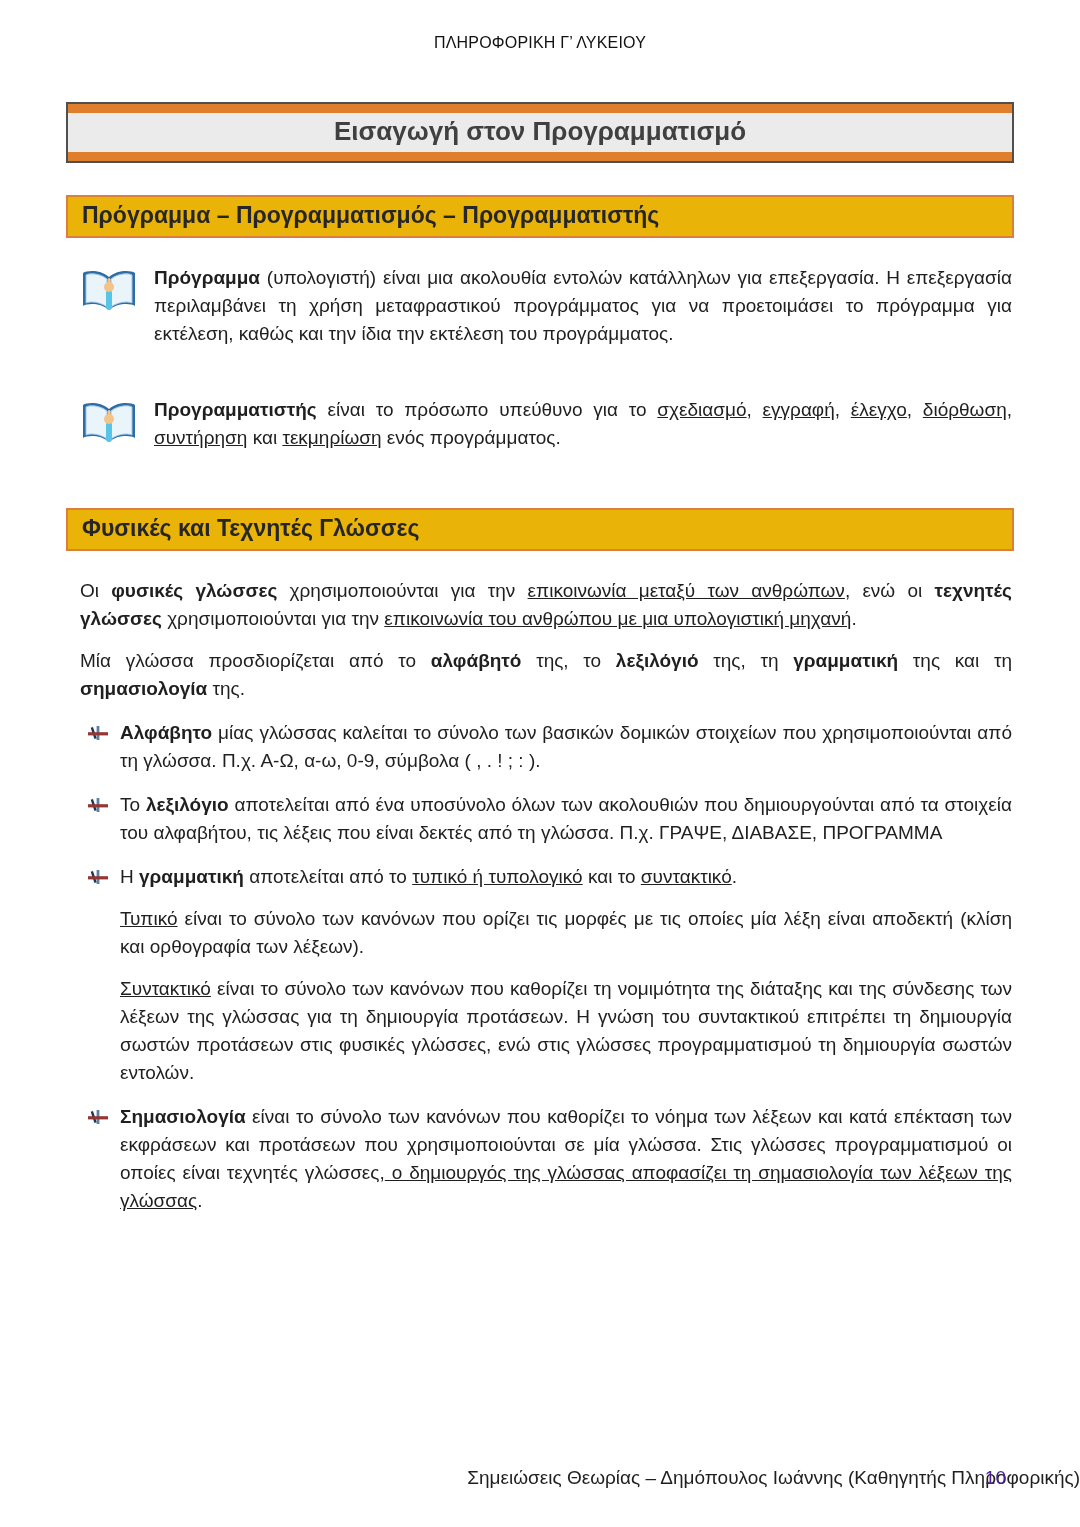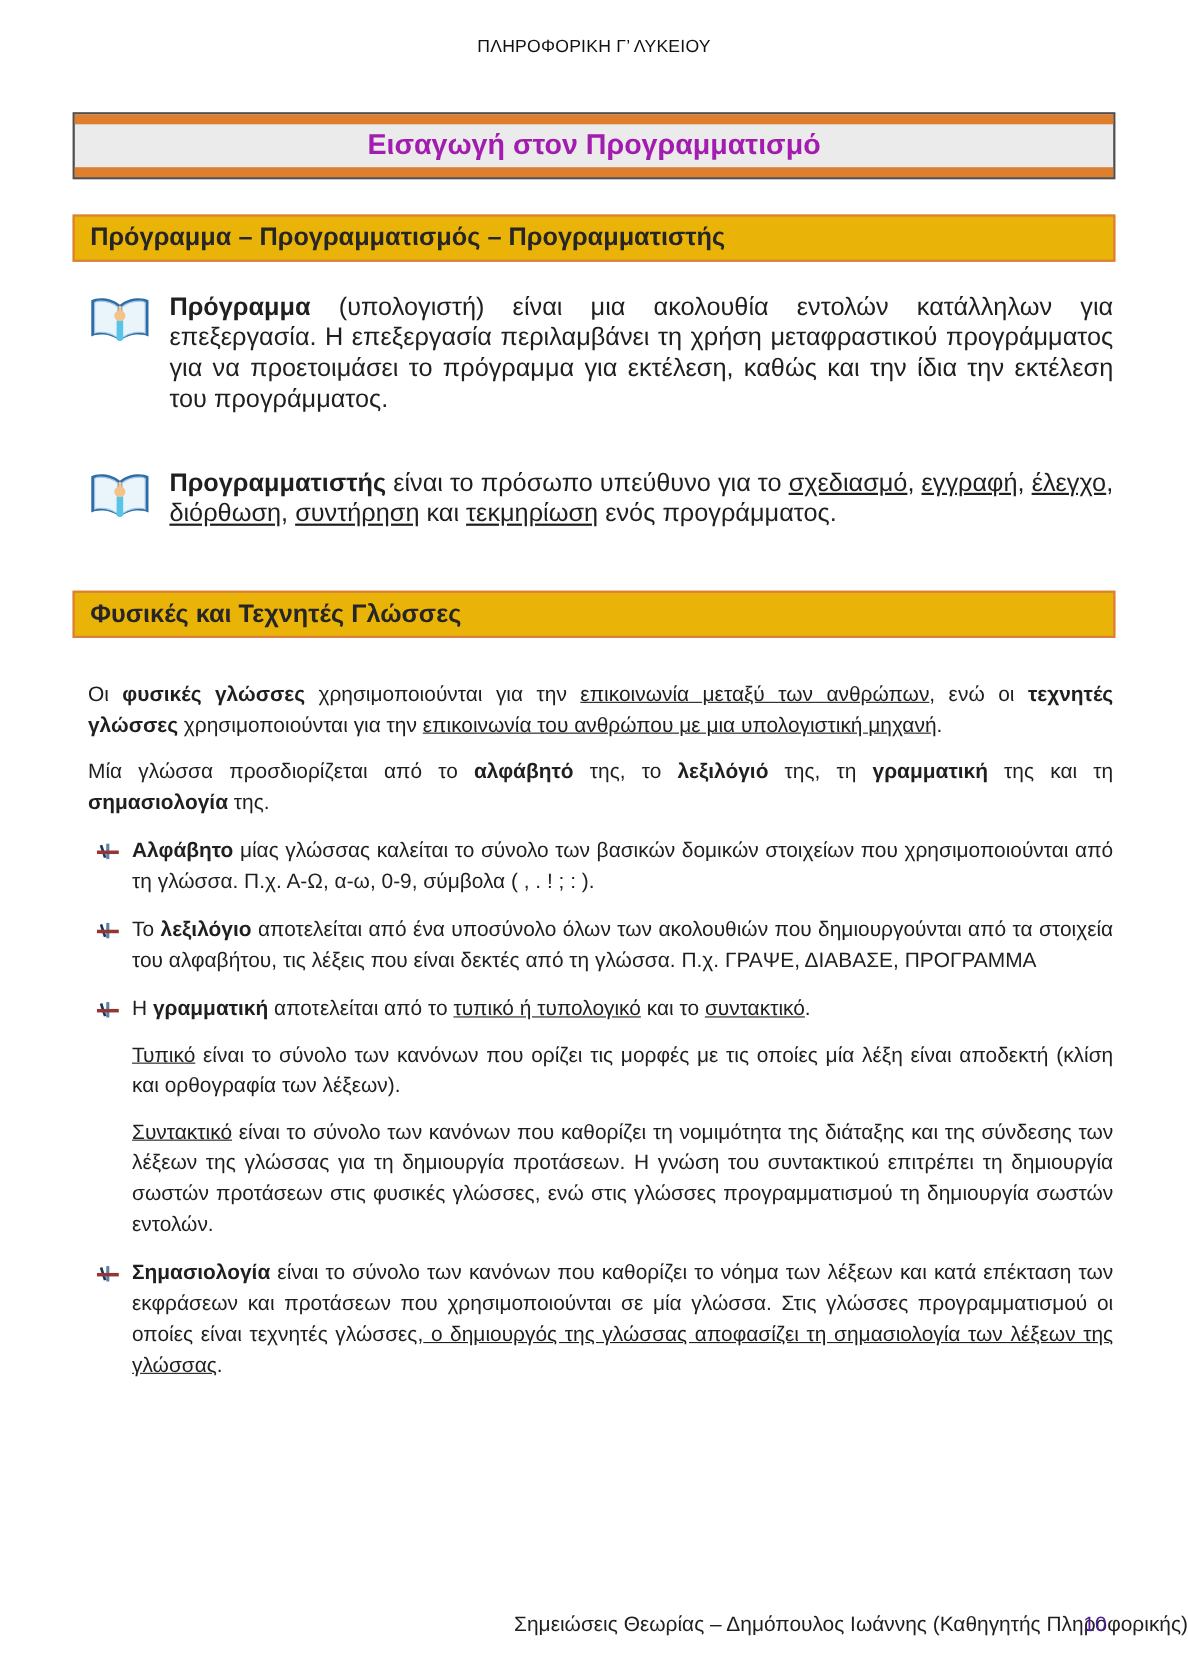--- a/index.html
+++ b/index.html
@@ -17,46 +17,46 @@
     letter-spacing:.2px;
   }
   
   .title-box{
     margin-top:50px;
     border:2px solid #4f4f4f;
     background:#ebebeb;
   }
   .title-bar{height:9px;background:#df7f2e;}
   .title-text{
-    text-align:center;font-weight:bold;font-size:26px;color:#a21caf;
+    text-align:center;font-weight:bold;font-size:26px;color:#404040;
     padding:3px 0 5px 0;
   }
   
   .section-heading{
     border:2px solid #dd7f3c;
     background:#eab308;
     font-weight:bold;font-size:23px;color:#262626;
     padding:5px 14px 7px 14px;
     box-sizing:border-box;
   }
   .sh1{margin-top:32px;}
   .sh2{margin-top:56px;}
   
   .def-row{display:flex;align-items:flex-start;margin-left:14px;margin-right:2px;}
   .def-icon{flex:0 0 58px;margin-right:16px;margin-top:2px;}
-  .def-text{flex:1;font-size:23px;line-height:28px;text-align:justify;}
+  .def-text{flex:1;font-size:19px;line-height:28px;text-align:justify;}
   .def-1{margin-top:26px;}
   .def-2{margin-top:58px;}
   .def-3{margin-top:48px;}
   
   .para{
     margin:14px 2px 0 14px;
     font-size:19px;line-height:28px;text-align:justify;
   }
-  .para.first{margin-top:38px;}
+  .para.first{margin-top:26px;}
   
   .bullet-item{
     display:flex;align-items:flex-start;
     margin:16px 2px 0 22px;
   }
   .bullet-icon{flex:0 0 22px;margin-right:10px;margin-top:6px;}
   .bullet-text{flex:1;font-size:19px;line-height:28px;text-align:justify;}
   .subpara{
     margin:14px 2px 0 54px;
     font-size:19px;line-height:28px;text-align:justify;

